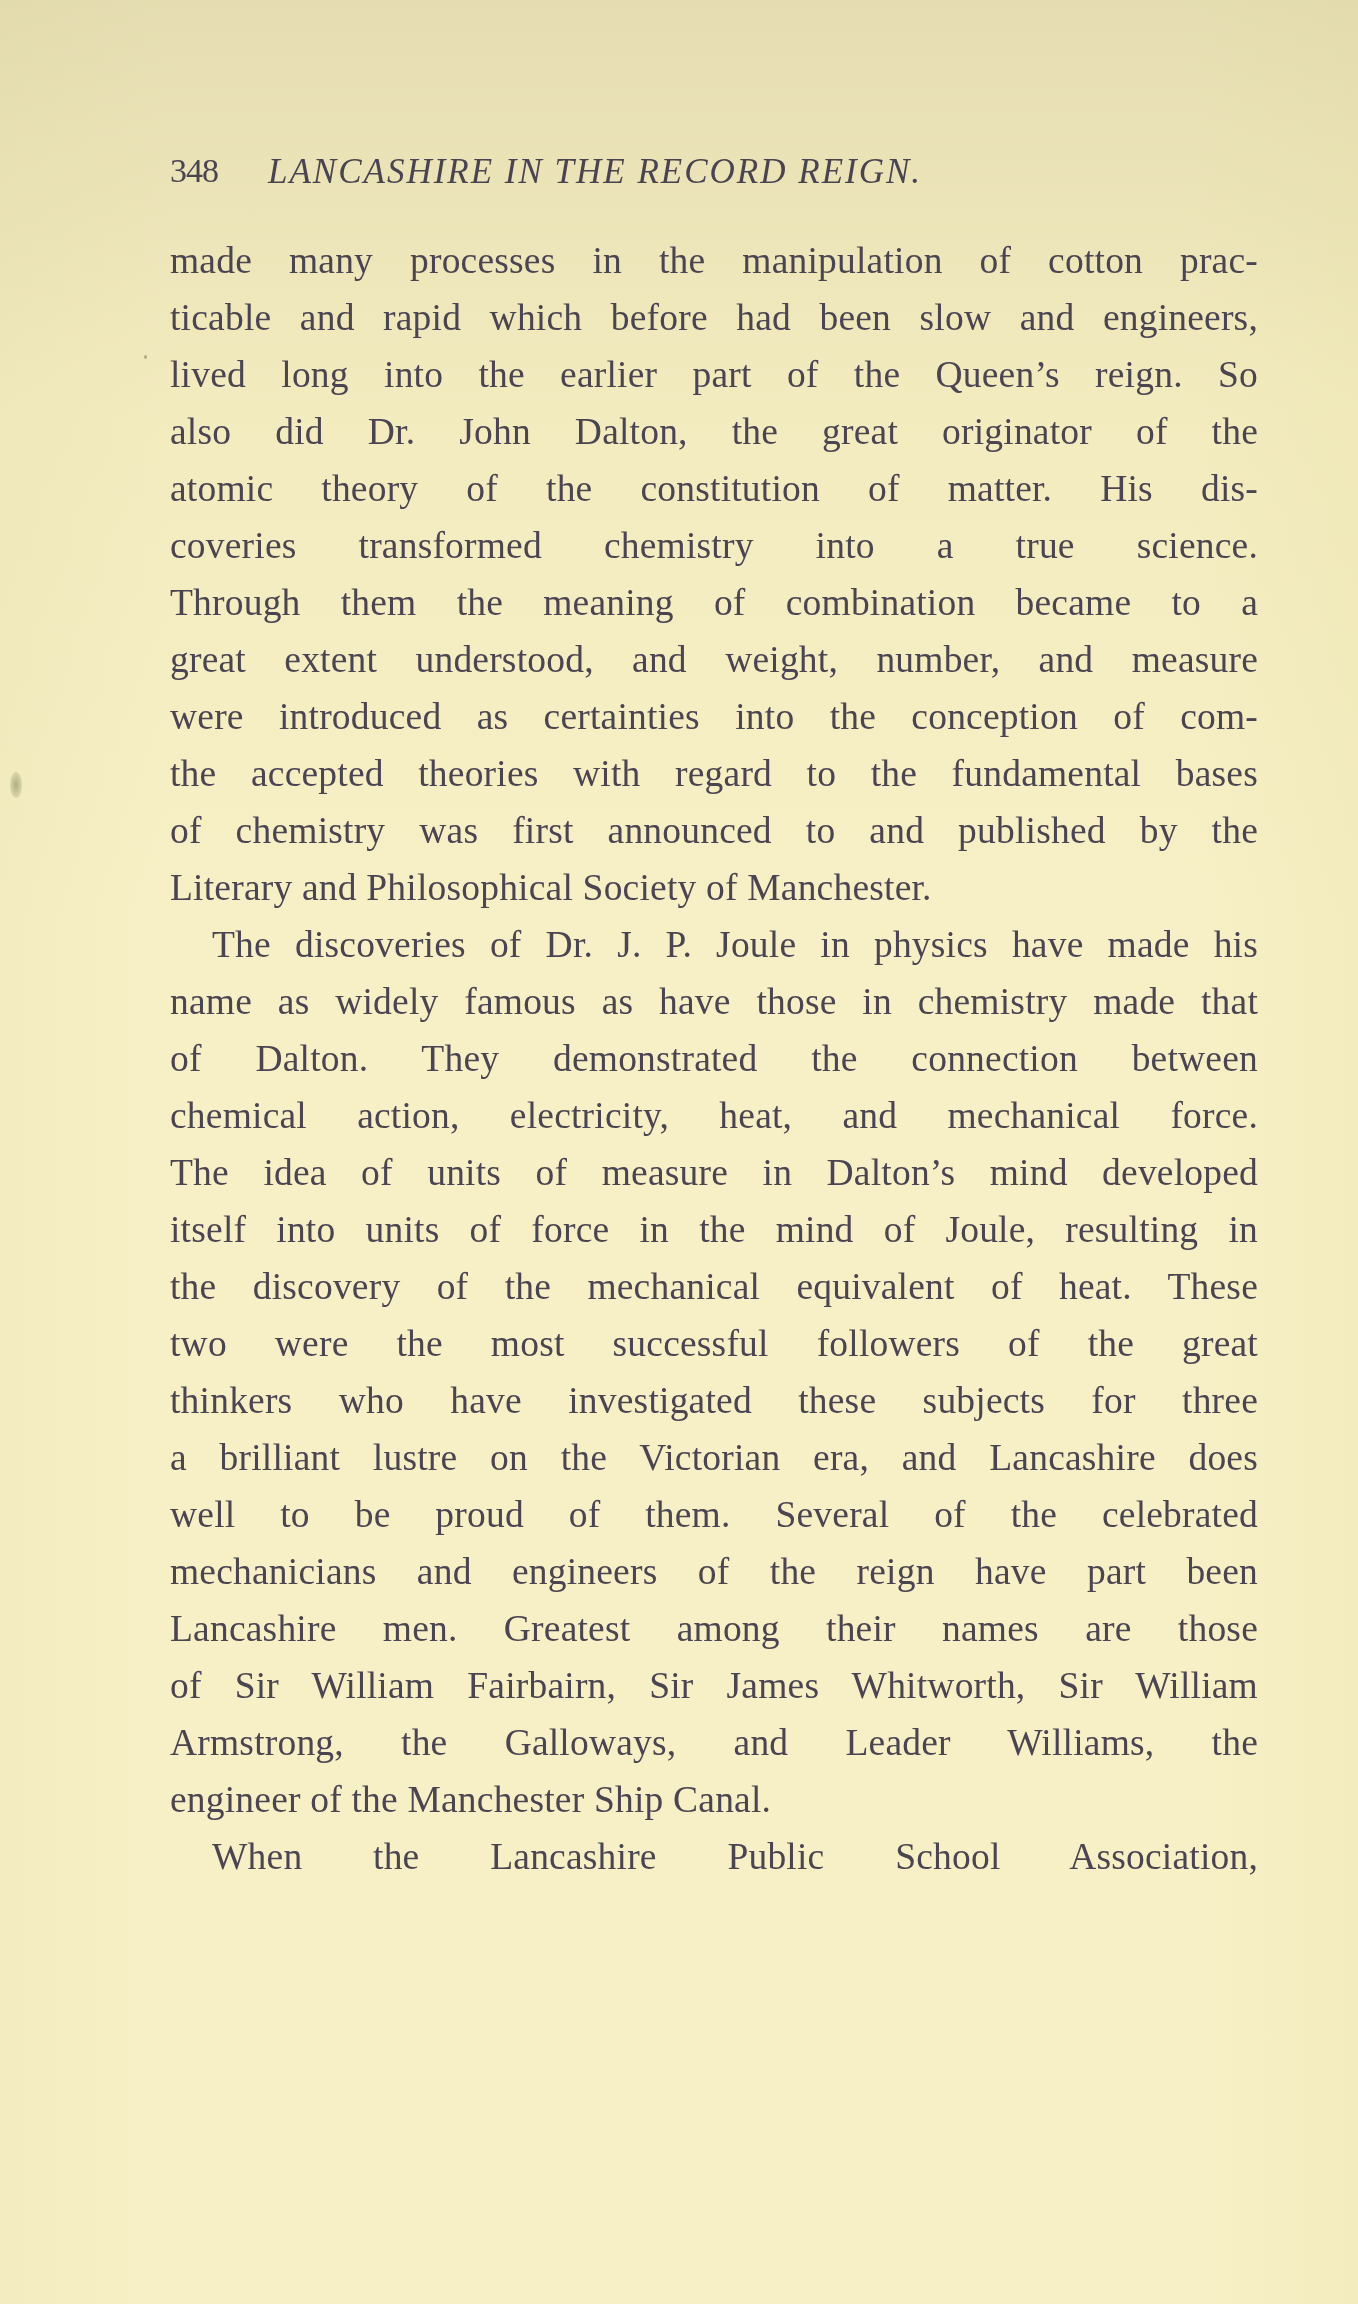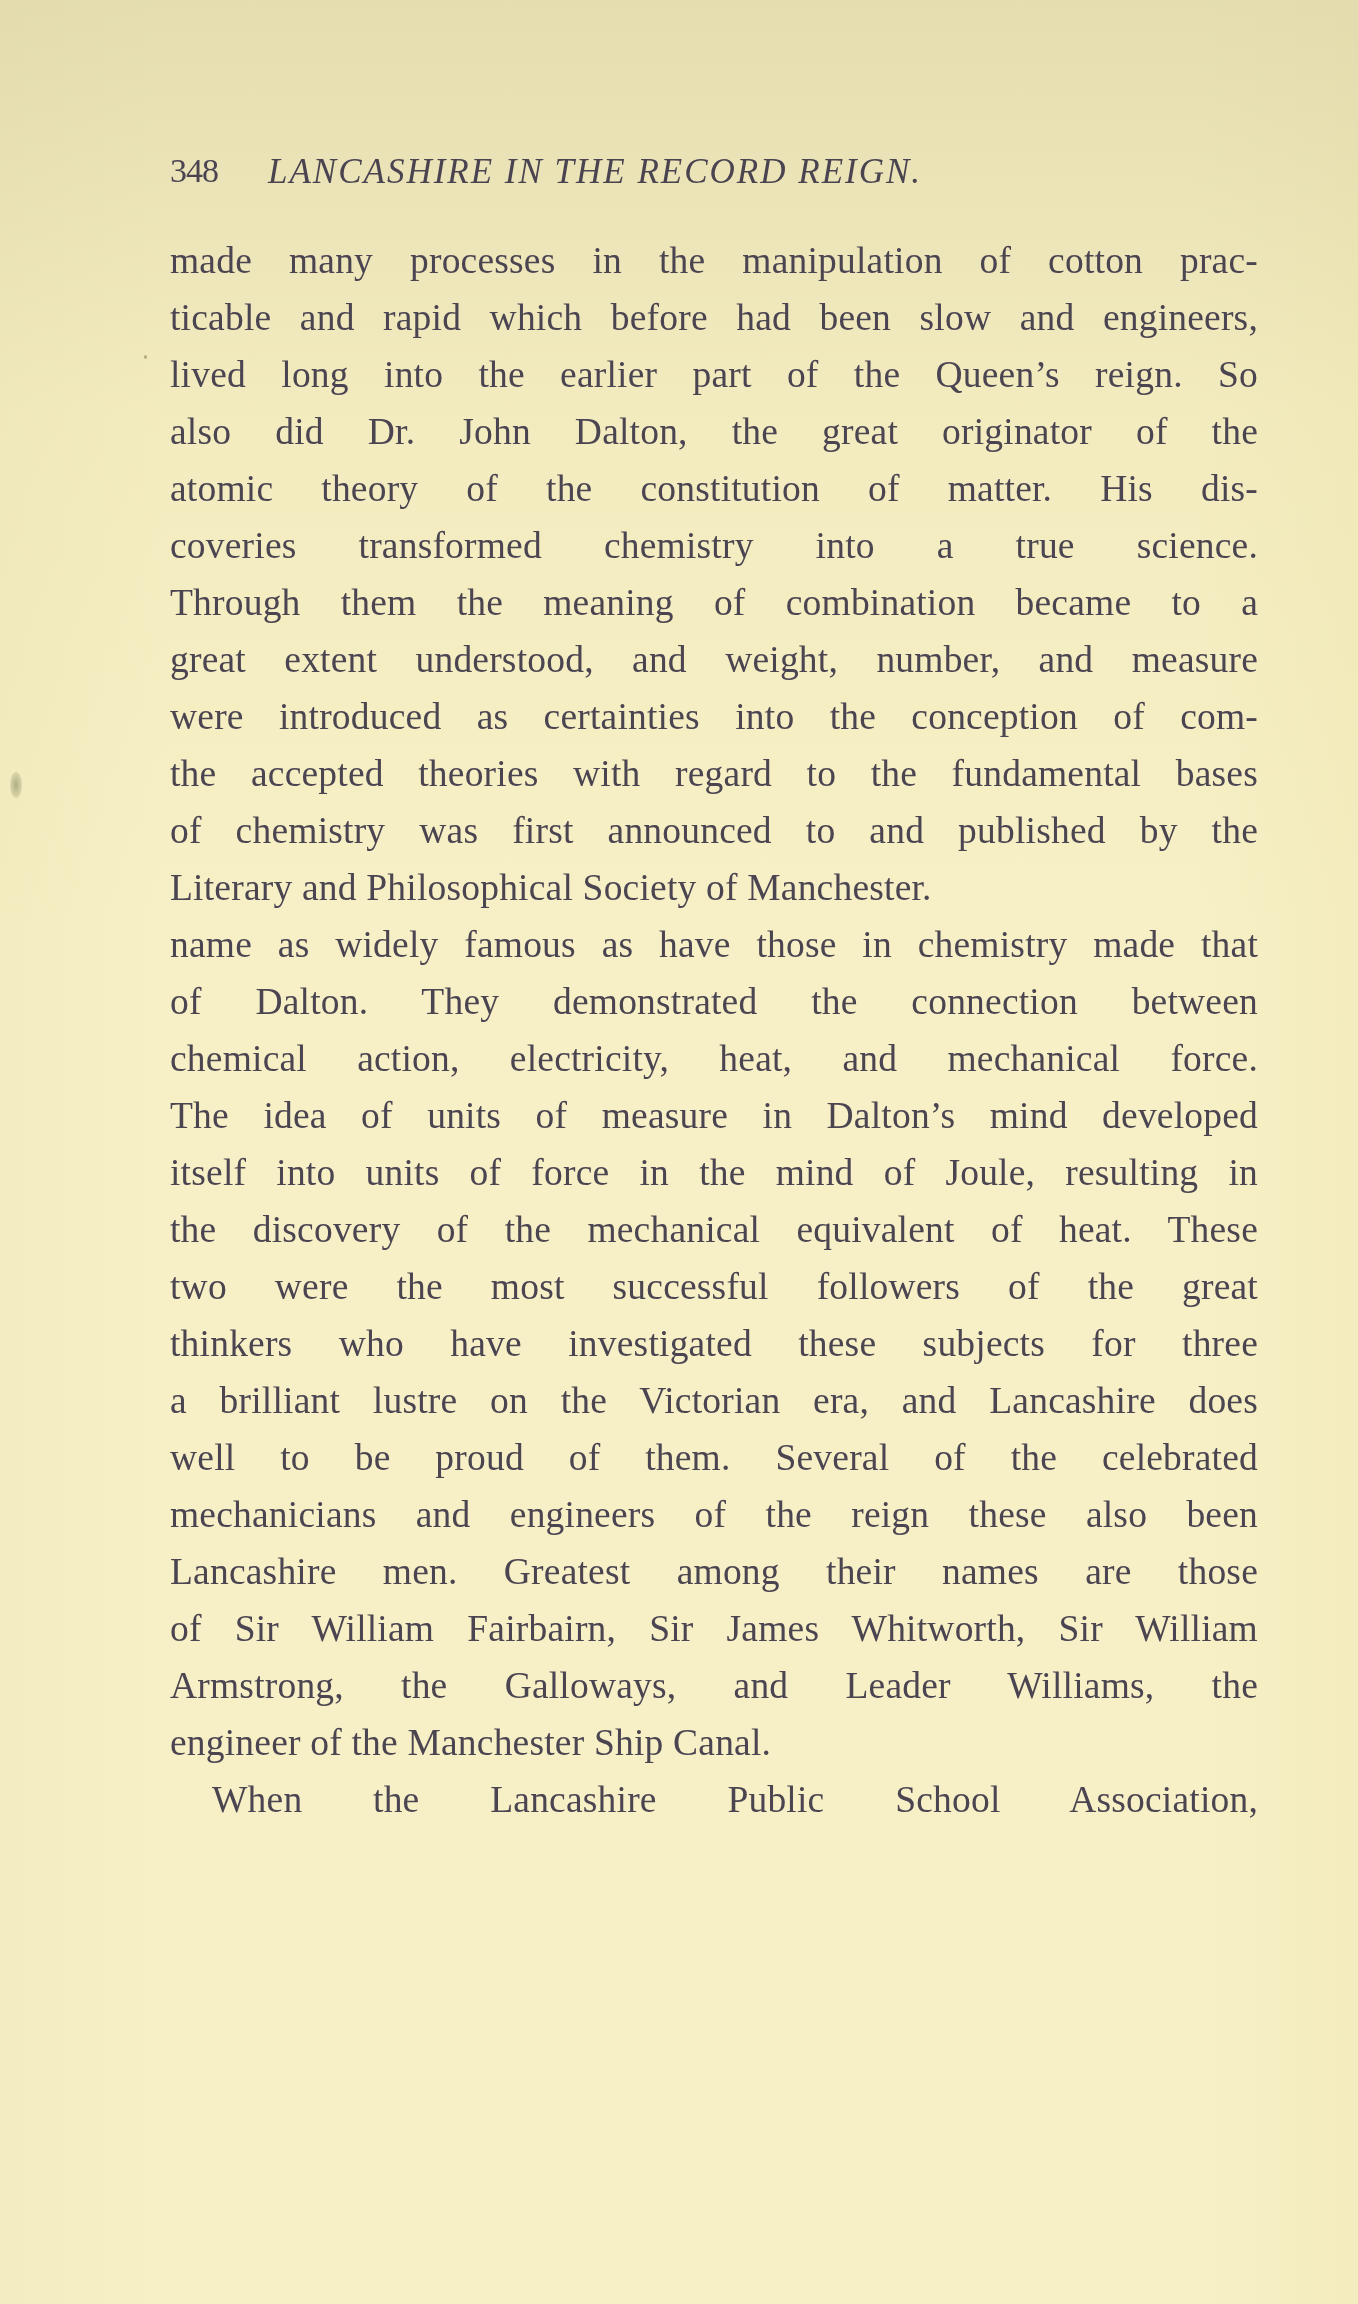--- a/index.html
+++ b/index.html
@@ -107,31 +107,32 @@
       <span class="line">coveries transformed chemistry into a true science.</span>
       <span class="line">Through them the meaning of combination became to a</span>
       <span class="line">great extent understood, and weight, number, and measure</span>
       <span class="line">were introduced as certainties into the conception of com-</span>
       <span class="line">the accepted theories with regard to the fundamental bases</span>
       <span class="line">of chemistry was first announced to and published by the</span>
       <span class="line last">Literary and Philosophical Society of Manchester.</span>
     </div>
 
     <div>
+      <span class="line indent">The discoveries of Dr. J. P. Joule in physics have made his</span>
       <span class="line">name as widely famous as have those in chemistry made that</span>
       <span class="line">of Dalton.  They demonstrated the connection between</span>
       <span class="line">chemical action, electricity, heat, and mechanical force.</span>
       <span class="line">The idea of units of measure in Dalton’s mind developed</span>
       <span class="line">itself into units of force in the mind of Joule, resulting in</span>
       <span class="line">the discovery of the mechanical equivalent of heat.  These</span>
       <span class="line">two were the most successful followers of the great</span>
       <span class="line">thinkers who have investigated these subjects for three</span>
       <span class="line">a brilliant lustre on the Victorian era, and Lancashire does</span>
       <span class="line">well to be proud of them.  Several of the celebrated</span>
-      <span class="line">mechanicians and engineers of the reign these also been</span>
+      <span class="line">mechanicians and engineers of the reign have part been</span>
       <span class="line">Lancashire men.  Greatest among their names are those</span>
       <span class="line">of Sir William Fairbairn, Sir James Whitworth, Sir William</span>
       <span class="line">Armstrong, the Galloways, and Leader Williams, the</span>
       <span class="line last">engineer of the Manchester Ship Canal.</span>
     </div>
 
     <div>
       <span class="line indent">When the Lancashire Public School Association,</span>
     </div>
   </div>

